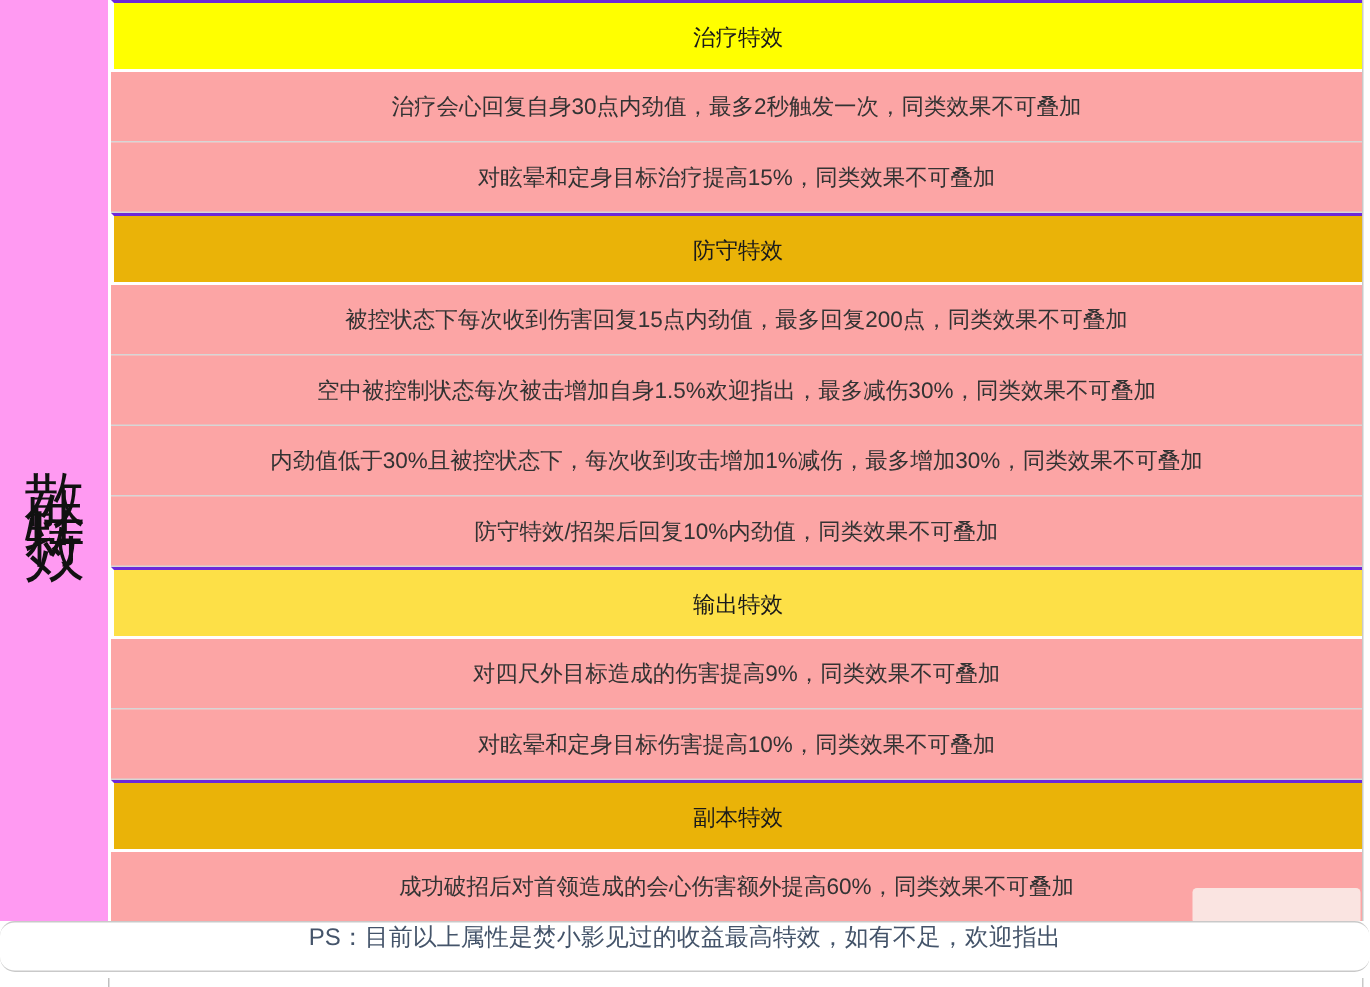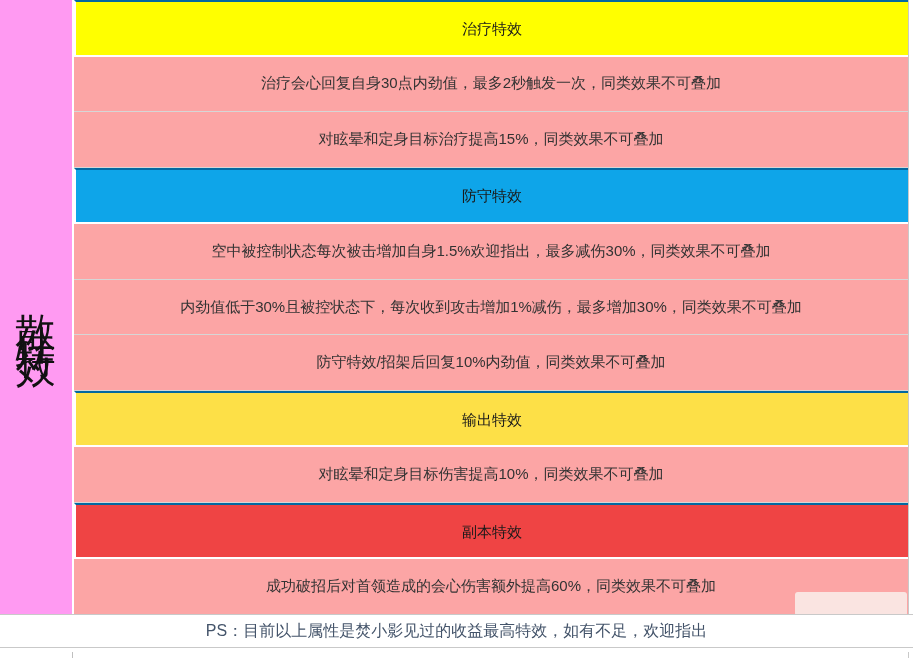--- a/index.html
+++ b/index.html
@@ -51,43 +51,44 @@
     align-items: center;
     justify-content: center;
     font-size: 15px;
     color: #333333;
     background: #fca5a5;
     border-bottom: 1px solid #d6d6d6;
   }
   .row:last-child { border-bottom: none; }
   .row.header {
     border-bottom: none;
-    border-top: 2px solid #0369a1;
+    border-top: 2px solid #6d28d9;
     border-left: 2px solid #ffffff;
     box-shadow: inset 0 -2px 0 #ffffff;
     color: #1a1a1a;
   }
   .row.header.yellow { background: #FFFF00; }
-  .row.header.green  { background: #0ea5e9; }
+  .row.header.green  { background: #eab308; }
   .row.header.red    { background: #fde047; }
-  .row.header.gray   { background: #ef4444; }
+  .row.header.gray   { background: #eab308; }
 
   
   .footer-row {
     position: absolute;
     left: 0; top: 614px;
     width: 913px; height: 34px;
     background: #ffffff;
     border-top: 1px solid #c9c9c9;
     border-bottom: 1px solid #c9c9c9;
     display: flex;
-    align-items: center;
+    align-items: flex-start;
     justify-content: center;
     font-size: 16px;
     color: #44546A;
+    border-radius: 10px;
   }
 
   
   .bottom-sliver {
     position: absolute;
     left: 0; top: 652px;
     width: 913px; height: 6px;
     background: #ffffff;
   }
   .bottom-sliver .cell-edge {
@@ -114,24 +115,26 @@
 
   <div class="sidebar">
     <div class="vtitle">散件特效</div>
   </div>
 
   <div class="content">
     <div class="row header yellow">治疗特效</div>
     <div class="row">治疗会心回复自身30点内劲值，最多2秒触发一次，同类效果不可叠加</div>
     <div class="row">对眩晕和定身目标治疗提高15%，同类效果不可叠加</div>
     <div class="row header green">防守特效</div>
+    <div class="row">被控状态下每次收到伤害回复15点内劲值，最多回复200点，同类效果不可叠加</div>
     <div class="row">空中被控制状态每次被击增加自身1.5%欢迎指出，最多减伤30%，同类效果不可叠加</div>
     <div class="row">内劲值低于30%且被控状态下，每次收到攻击增加1%减伤，最多增加30%，同类效果不可叠加</div>
     <div class="row">防守特效/招架后回复10%内劲值，同类效果不可叠加</div>
     <div class="row header red">输出特效</div>
+    <div class="row">对四尺外目标造成的伤害提高9%，同类效果不可叠加</div>
     <div class="row">对眩晕和定身目标伤害提高10%，同类效果不可叠加</div>
     <div class="row header gray">副本特效</div>
     <div class="row">成功破招后对首领造成的会心伤害额外提高60%，同类效果不可叠加</div>
   </div>
 
   <div class="watermark"></div>
 
   <div class="footer-row">
     <span>PS：目前以上属性是焚小影见过的收益最高特效，如有不足，欢迎指出</span>
   </div>

